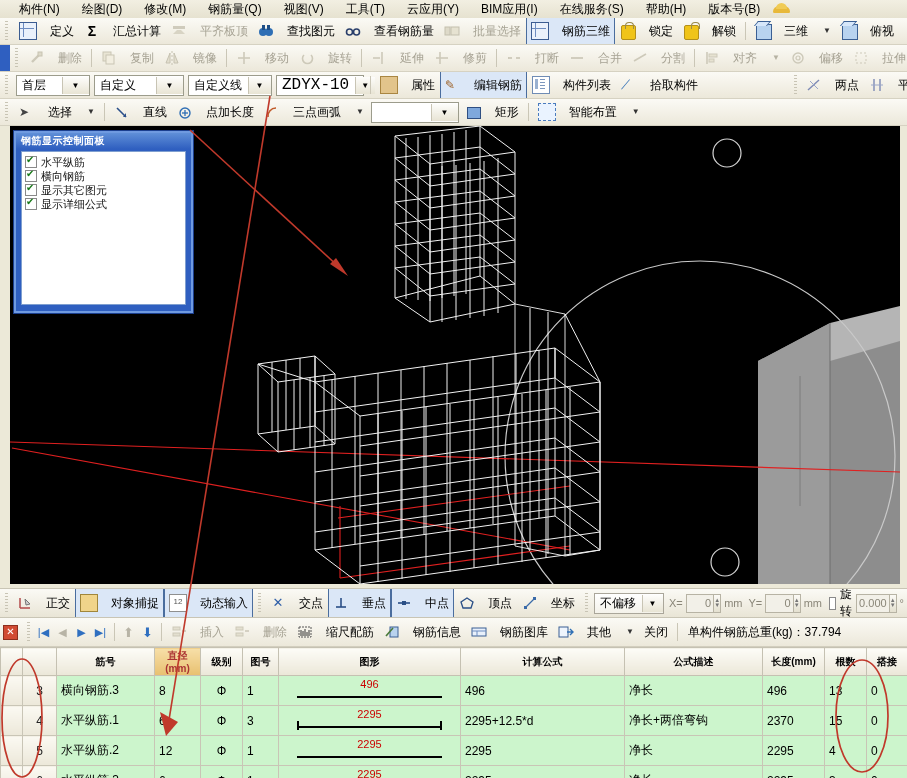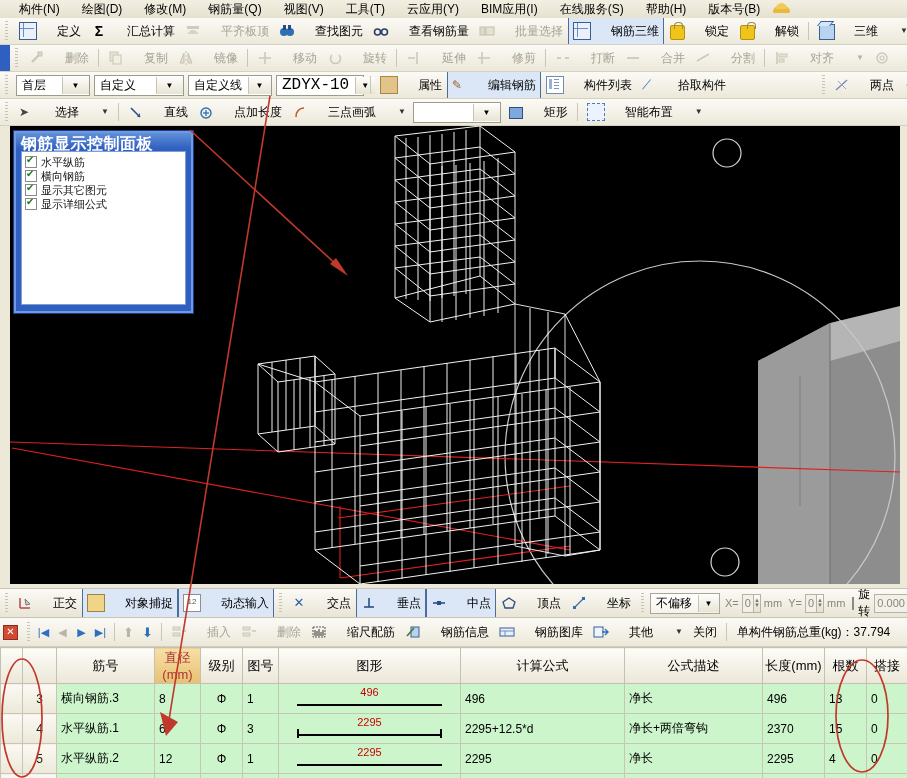--- a/index.html
+++ b/index.html
@@ -19,21 +19,21 @@
             border-radius:6px 6px 0 0;}
 
   
   .tbrow{height:26px;display:flex;align-items:center;
          background:linear-gradient(#fbfaf5,#ece8da);
          border-bottom:1px solid #d6d2c2;flex:0 0 auto;overflow:hidden;}
   .grip{width:7px;height:20px;margin:0 2px 0 3px;flex:0 0 auto;
         background-image:repeating-linear-gradient(to bottom,#c8c4b4 0 1px,transparent 1px 3px);
         background-position:2px 0;background-repeat:repeat-y;background-size:3px 100%;}
   .tb{display:flex;align-items:center;padding:0 2px;height:26px;white-space:nowrap;}
-  .tbtn{display:flex;align-items:center;gap:20px;padding:16px 4px;height:20px;
+  .tbtn{display:flex;align-items:center;gap:13px;padding:16px 4px;height:20px;
         border:1px solid transparent;cursor:default;white-space:nowrap;font-size:12px;}
   .tbtn.act{border:1px solid #4a6d9e;background:#dbe7f7;}
   .tbtn.dis{color:#a7a394;}
   .sep{width:1px;height:18px;background:#cac6b6;margin:0 4px;flex:0 0 auto;}
   .caret{font-size:8px;color:#333;margin-left:2px;line-height:1;}
   .ico{width:16px;height:16px;flex:0 0 auto;position:relative;display:inline-block;}
 
   
   .ic-grid{border:1px solid #3b5c91;background:#eaf1fb;}
   .ic-grid:before{content:"";position:absolute;left:3px;top:0;width:1px;height:14px;background:#6d8cc0;}
@@ -72,21 +72,21 @@
   
   .canvaswrap{position:relative;flex:0 0 auto;height:462px;background:#ece9d8;padding:0 0 0 1px;}
   .canvas{position:absolute;left:10px;top:0;width:890px;height:458px;background:#000;overflow:hidden;}
   .canvasBorderL{position:absolute;left:0;top:0;width:10px;height:458px;background:#ece9d8;
       border-right:1px solid #9a9a8a;}
   .canvasBorderR{position:absolute;left:900px;top:0;width:7px;height:458px;background:#ece9d8;}
 
   
   .cpanel{position:absolute;left:4px;top:5px;width:175px;height:178px;background:#2f5fc0;
           border:2px solid #6f9ae0;box-shadow:0 0 0 1px #1b3f8f;}
-  .cpanel .ttl{height:15px;color:#fff;font-weight:bold;font-size:16px;padding:1px 0 0 5px;
+  .cpanel .ttl{height:15px;color:#fff;font-weight:bold;font-size:10px;padding:1px 0 0 5px;
       background:linear-gradient(#5f8fd8,#2f5fc0);letter-spacing:.5px;}
   .cpanel .body{position:absolute;left:5px;top:18px;right:5px;bottom:6px;background:#fff;
       border:1px solid #7f9fd0;padding:3px 0 0 3px;}
   .cpitem{display:flex;align-items:center;gap:4px;height:14px;font-size:11px;color:#111;}
   .cbx{width:10px;height:10px;border:1px solid #8a8a8a;background:#fff;position:relative;flex:0 0 auto;}
   .cbx:after{content:"✔";position:absolute;left:0px;top:-3px;font-size:10px;color:#1a7a1a;}
 
   
   .statusbar{height:28px;display:flex;align-items:center;background:linear-gradient(#fbfaf5,#e9e5d6);
      border-top:1px solid #c9c5b5;border-bottom:1px solid #c9c5b5;flex:0 0 auto;overflow:hidden;}
@@ -104,21 +104,21 @@
       color:#fff;font-size:10px;line-height:11px;text-align:center;font-weight:bold;}
   .nav{width:19px;height:20px;display:flex;align-items:center;justify-content:center;color:#2f6fc0;font-size:11px;}
   .nav.g{color:#b8b4a6;}
   .arrup{color:#b8b4a6;font-size:13px;}
   .arrdn{color:#2f6fc0;font-size:13px;}
   .total{margin-left:6px;font-size:12px;}
 
   .gridwrap{flex:1 1 auto;position:relative;background:#fff;overflow:hidden;}
   table.grid{border-collapse:collapse;width:907px;table-layout:fixed;font-size:12px;}
   table.grid th{background:linear-gradient(#fdfcf7,#ebe7d8);border:1px solid #c5c1b2;
-      font-weight:normal;height:22px;color:#000;font-size:13px;}
+      font-weight:bold;height:22px;color:#000;font-size:10px;}
   table.grid th.hl{background:linear-gradient(#f7dfa8,#e8c070);color:#a33;margin-left:12px;}
   table.grid td{border:1px solid #c9c5b6;height:29px;background:#ccf5cc;padding:0 4px;
       font-size:12px;vertical-align:middle;}
   table.grid td.rowhdr{background:linear-gradient(#fbf9f2,#ece8d9);text-align:center;color:#222;}
   table.grid td.ctr{text-align:center;}
   table.grid td.shape{padding:0;}
   .shapebox{position:relative;height:27px;}
   .shapebox .num{position:absolute;left:0;right:0;top:1px;text-align:center;color:#c00;font-size:11px;}
   .shapebox .ln{position:absolute;left:10%;right:10%;top:19px;height:2px;background:#000;}
   .shapebox .cap-l{position:absolute;left:10%;top:14px;width:2px;height:9px;background:#000;}

